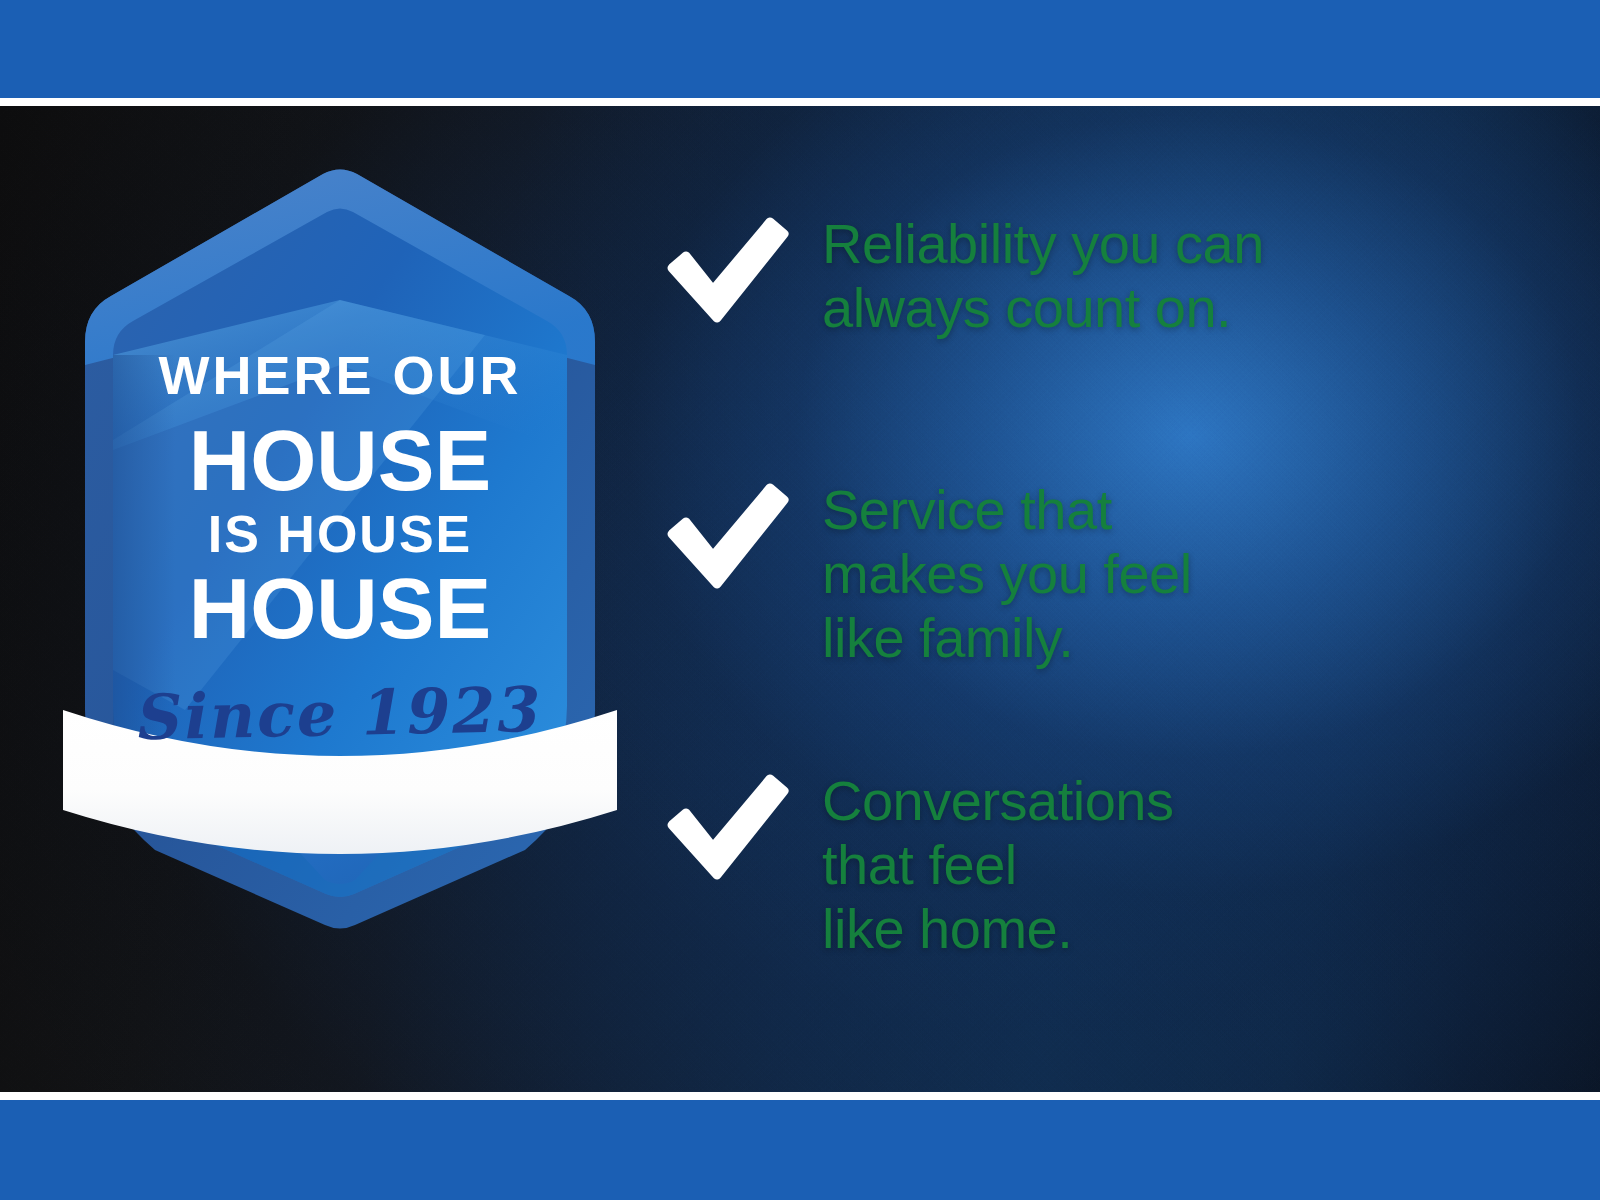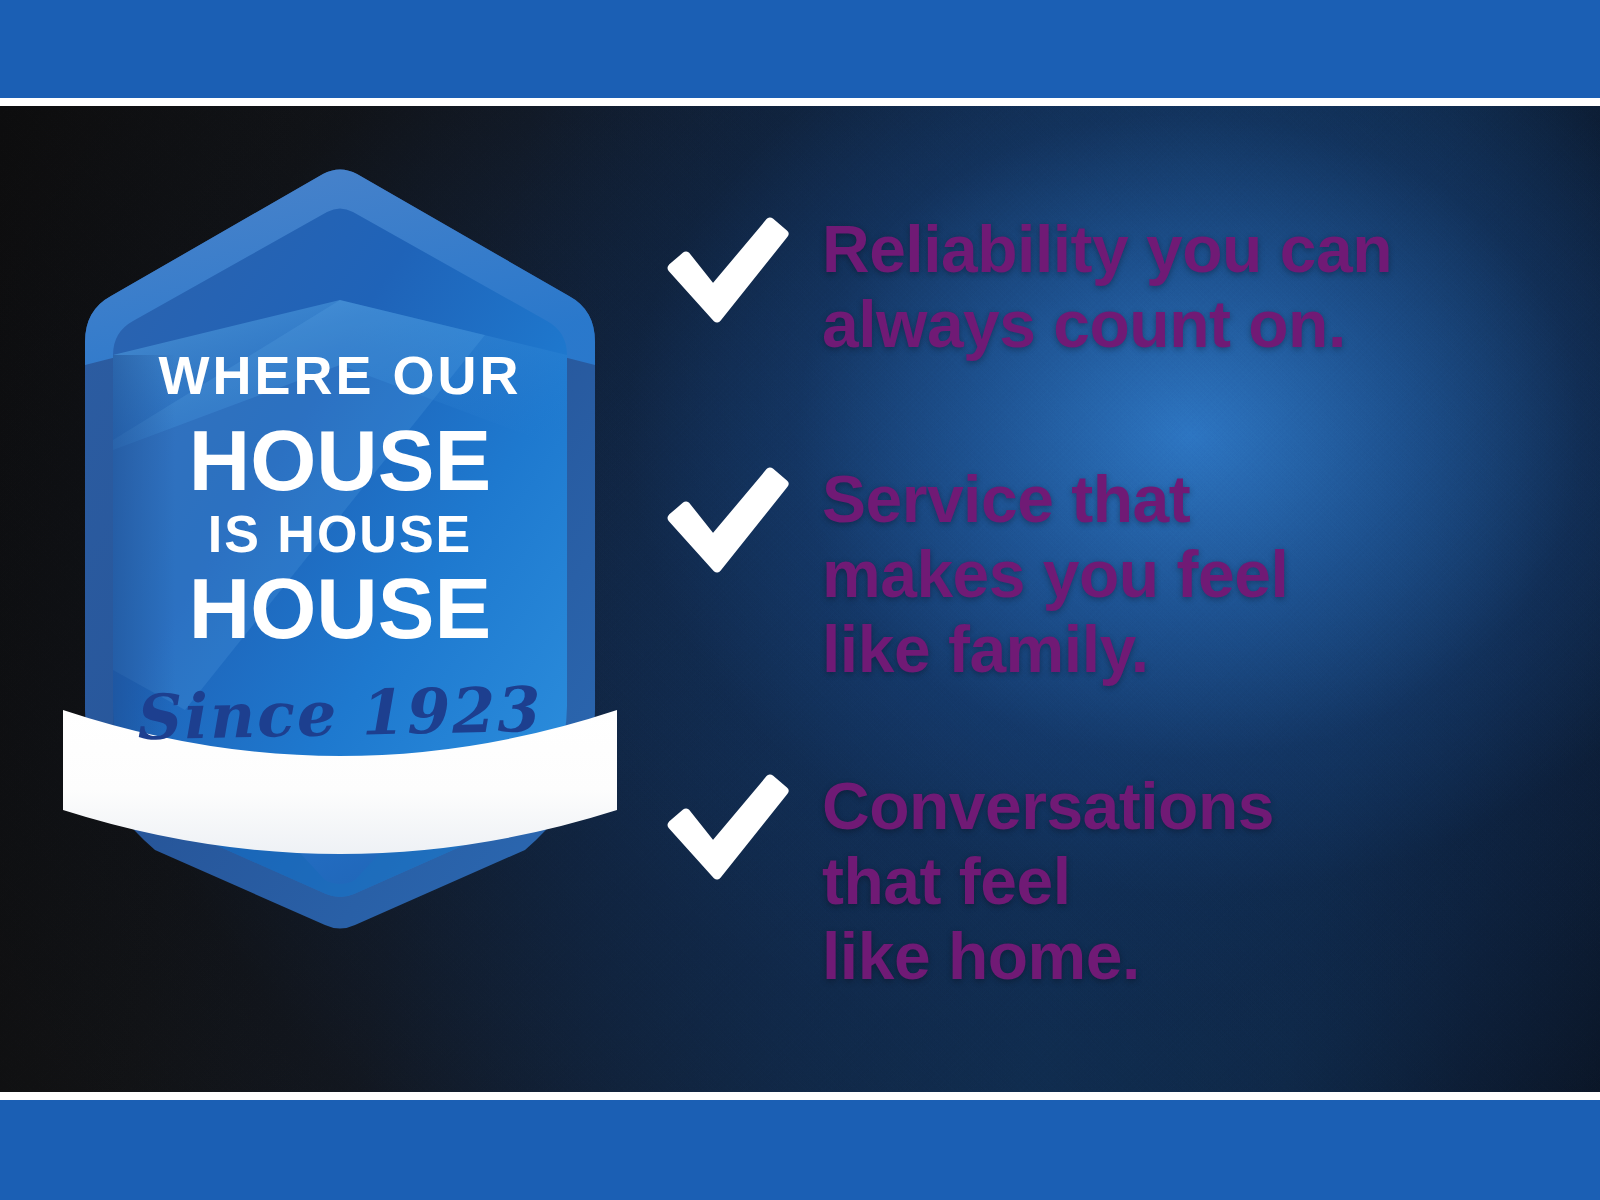--- a/index.html
+++ b/index.html
@@ -137,37 +137,37 @@
   }
   .bullet {
     position: absolute;
     left: 0;
     width: 860px;
     display: flex;
     align-items: flex-start;
     gap: 32px;
   }
   .b1 { top: 106px; }
-  .b2 { top: 356px; }
+  .b2 { top: 372px; }
   .b3 { top: 663px; }
 
   .check {
     flex: 0 0 auto;
     width: 130px;
     height: 112px;
     margin-top: 4px;
   }
   .check svg { display: block; width: 130px; height: 112px; }
 
   .bullet-text {
     flex: 1 1 auto;
-    color: #701a75;
+    color: #15803d;
     font-family: "Liberation Sans", sans-serif;
-    font-weight: bold;
-    font-size: 66px;
+    font-weight: normal;
+    font-size: 56px;
     line-height: 1.14;
     letter-spacing: -0.5px;
     white-space: pre-line;
     text-shadow: 0 2px 6px rgba(0,0,0,0.30);
   }
 </style>
 </head>
 <body>
 
 <div class="poster">

